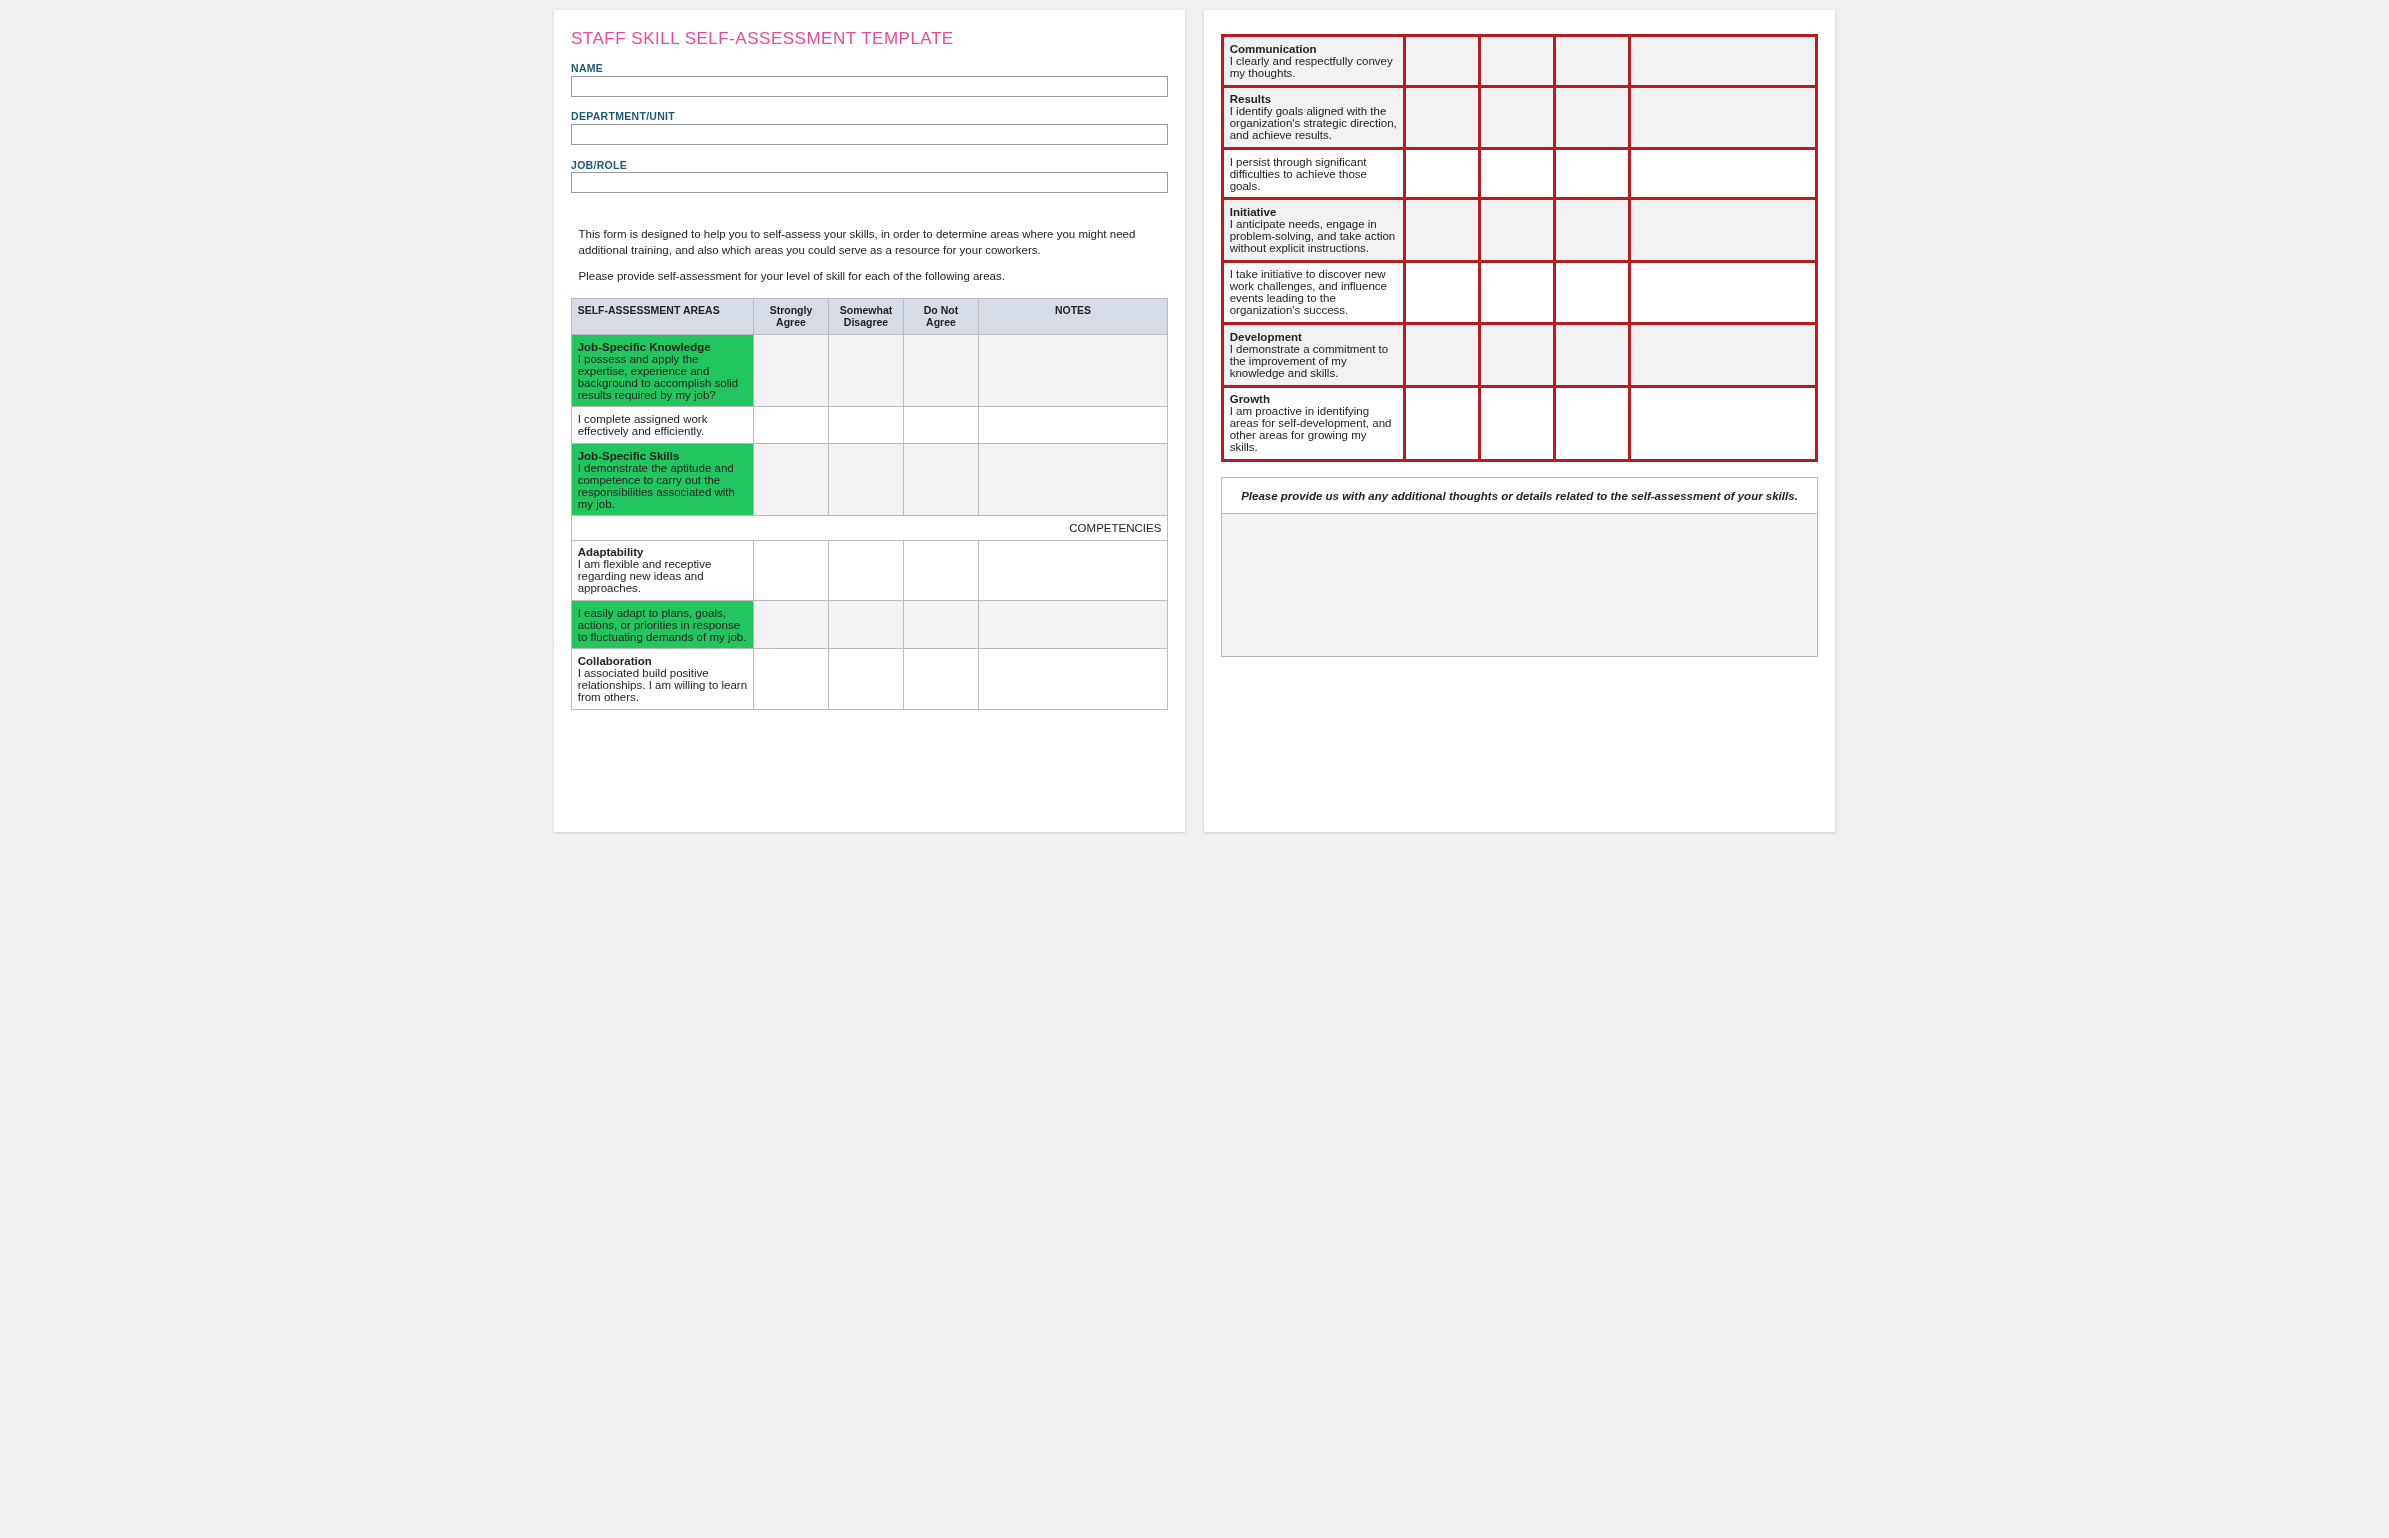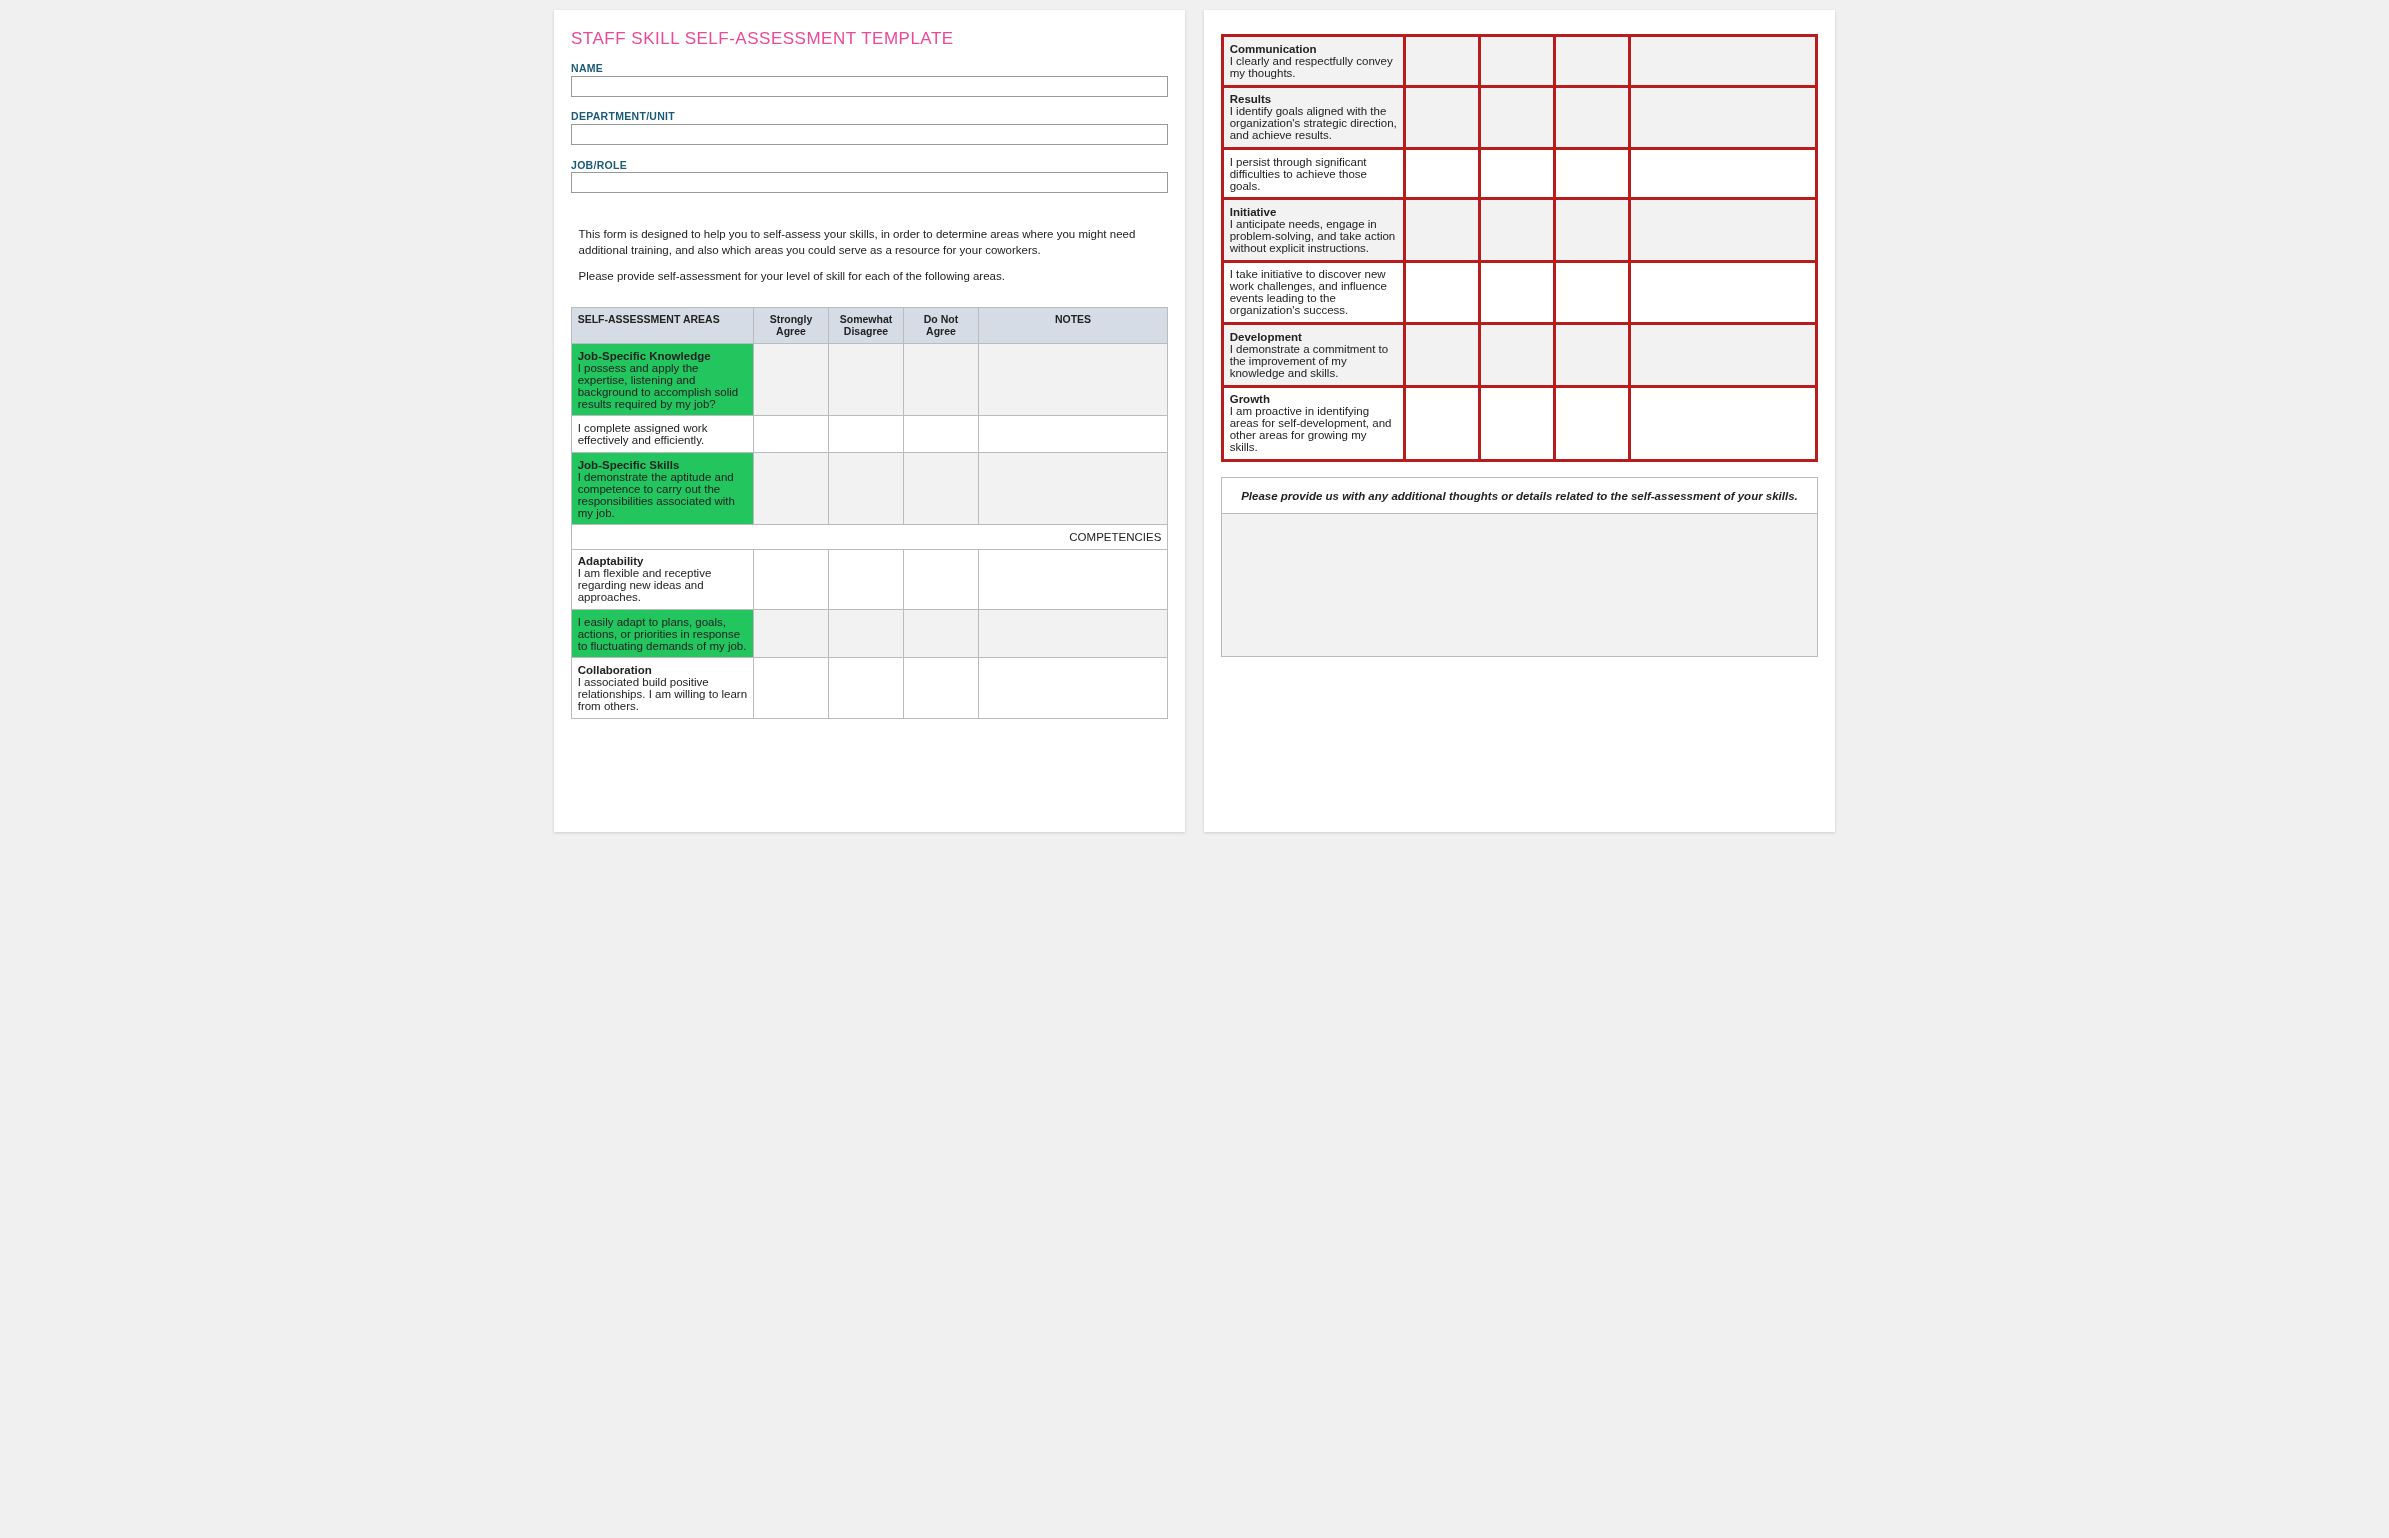--- a/index.html
+++ b/index.html
@@ -44,21 +44,21 @@
     font-size:11.5px;
   }
   .intro {
     margin: 19px 7.6px 7.6px 7.6px;
     line-height: 1.4;
   }
   .intro p { margin-bottom: 9.6px; }
   table.assess {
     width: 100%;
     border-collapse: collapse;
-    margin-top: 23px;
+    margin-top: 14px;
   }
   table.assess th, table.assess td {
     border: 1px solid #bbb;
     padding: 5.7px 5.7px;
     vertical-align: top;
     font-size: 11.5px;
   }
   table.assess th {
     background: #d6dce5;
     font-weight: 700;
@@ -151,21 +151,21 @@
       <tr>
         <th class="first">SELF-ASSESSMENT AREAS</th>
         <th>Strongly Agree</th>
         <th>Somewhat Disagree</th>
         <th>Do Not Agree</th>
         <th>NOTES</th>
       </tr>
     </thead>
     <tbody id="tbody1a">
         <tr>
-          <td class="first"><span class="row-title">Job-Specific Knowledge</span><span>I possess and apply the expertise, listening and background to accomplish solid results required by my job?</span></td>
+          <td class="first"><span class="row-title">Job-Specific Knowledge</span><span>I possess and apply the expertise, experience and background to accomplish solid results required by my job?</span></td>
           <td class="opt"></td>
           <td class="opt"></td>
           <td class="opt"></td>
           <td class="opt"></td>
         </tr>
         <tr class="alt">
           <td class="first"><span>I complete assigned work effectively and efficiently.</span></td>
           <td class="opt"></td>
           <td class="opt"></td>
           <td class="opt"></td>

